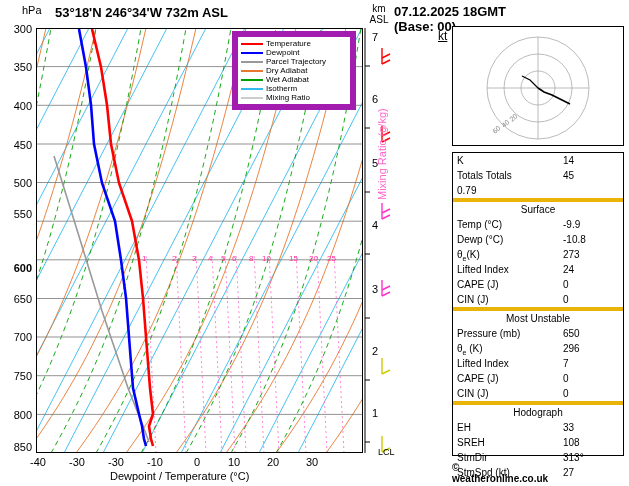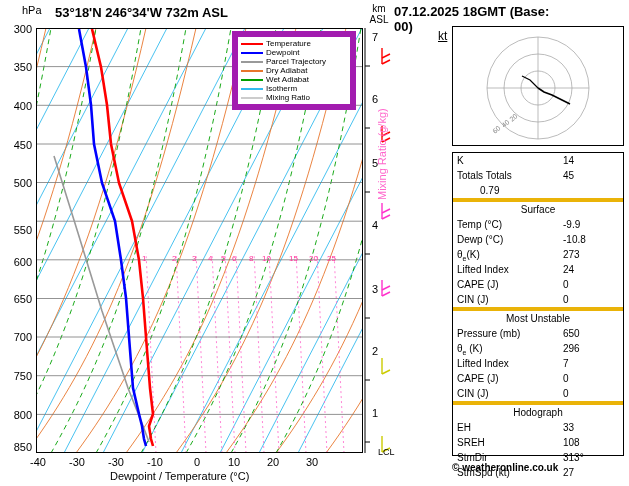--- a/index.html
+++ b/index.html
@@ -1,17 +1,17 @@
 <!DOCTYPE html>
 <html><head>
 <meta charset="utf-8">
 <style>
   html,body{margin:0;padding:0;}
   body{width:629px;height:486px;background:#ffffff;font-family:"Liberation Sans",sans-serif;overflow:hidden;position:relative;}
-  .root{position:absolute;left:0;top:0;width:533px;height:486px;padding-left:34px;}
+  .root{position:absolute;left:0;top:0;width:533px;height:486px;}
   .abs{position:absolute;}
   
   #hpa-label{left:22px;top:4px;font-size:11px;color:#000;}
   #station-title{left:55px;top:5px;font-size:13px;font-weight:bold;color:#000;}
   #km-label{left:366px;top:3px;font-size:10px;color:#000;text-align:center;width:26px;line-height:11px;}
   #date-title{left:394px;top:4px;font-size:13px;font-weight:bold;color:#000;}
   
   #plot-frame{left:36px;top:28px;width:327px;height:425px;border:1px solid #000;box-sizing:border-box;background:#fff;}
   #plot-svg{left:36px;top:28px;width:327px;height:425px;}
   
@@ -28,21 +28,21 @@
   .legrow{height:9px;line-height:9px;font-size:8px;color:#000;white-space:nowrap;}
   .legline{display:inline-block;width:22px;height:0;border-top-width:2px;border-top-style:solid;vertical-align:middle;margin-right:3px;}
   
   #hodograph-box{left:452px;top:26px;width:172px;height:120px;border:1px solid #000;background:#fff;box-sizing:border-box;}
   #hodograph-svg{left:452px;top:26px;width:172px;height:120px;}
   #hodo-kt{left:438px;top:29px;font-size:12px;color:#000;text-decoration:underline;}
   
   #indices-table{left:452px;top:152px;width:172px;height:304px;border:1px solid #000;background:#fff;box-sizing:border-box;font-size:10px;color:#000;}
   .irow{display:flex;height:15px;line-height:15px;padding:0 4px;box-sizing:border-box;}
   .ikey{flex:1 1 auto;white-space:nowrap;}
-  .ival{width:56px;text-align:left;white-space:nowrap;margin-left:23px;}
+  .ival{width:56px;text-align:left;white-space:nowrap;}
   .ihead{height:15px;line-height:15px;text-align:center;font-size:10px;border-top:1px solid #000;border-bottom:0;}
   .sep{border-top:4px solid #eab308;}
   
   #copyright{left:452px;top:462px;font-size:10px;color:#000;font-weight:bold;}
   sub{font-size:7px;}
 </style>
 </head>
 <body>
 
 <div class="root">
@@ -162,22 +162,22 @@
     <div class="legrow"><span class="legline" style="border-color:#00a000"></span><span>Wet Adiabat</span></div>
     <div class="legrow"><span class="legline" style="border-color:#33bbee"></span><span>Isotherm</span></div>
     <div class="legrow"><span class="legline" style="border-color:#cccccc"></span><span>Mixing Ratio</span></div>
   </div>
 
   <div class="abs ylab" style="left:0px;top:23px;">300</div>
   <div class="abs ylab" style="left:0px;top:61px;">350</div>
   <div class="abs ylab" style="left:0px;top:100px;">400</div>
   <div class="abs ylab" style="left:0px;top:139px;">450</div>
   <div class="abs ylab" style="left:0px;top:177px;">500</div>
-  <div class="abs ylab" style="left:0px;top:224px;">550</div>
-  <div class="abs ylab" style="left:0px;top:256px;">600</div>
+  <div class="abs ylab" style="left:0px;top:208px;">550</div>
+  <div class="abs ylab" style="left:0px;top:262px;font-weight:bold;">600</div>
   <div class="abs ylab" style="left:0px;top:293px;">650</div>
   <div class="abs ylab" style="left:0px;top:331px;">700</div>
   <div class="abs ylab" style="left:0px;top:370px;">750</div>
   <div class="abs ylab" style="left:0px;top:409px;">800</div>
   <div class="abs ylab" style="left:0px;top:441px;">850</div>
 
   <div class="abs xlab" style="left:23px;top:456px;">-40</div>
   <div class="abs xlab" style="left:62px;top:456px;">-30</div>
   <div class="abs xlab" style="left:101px;top:456px;">-30</div>
   <div class="abs xlab" style="left:140px;top:456px;">-10</div>

